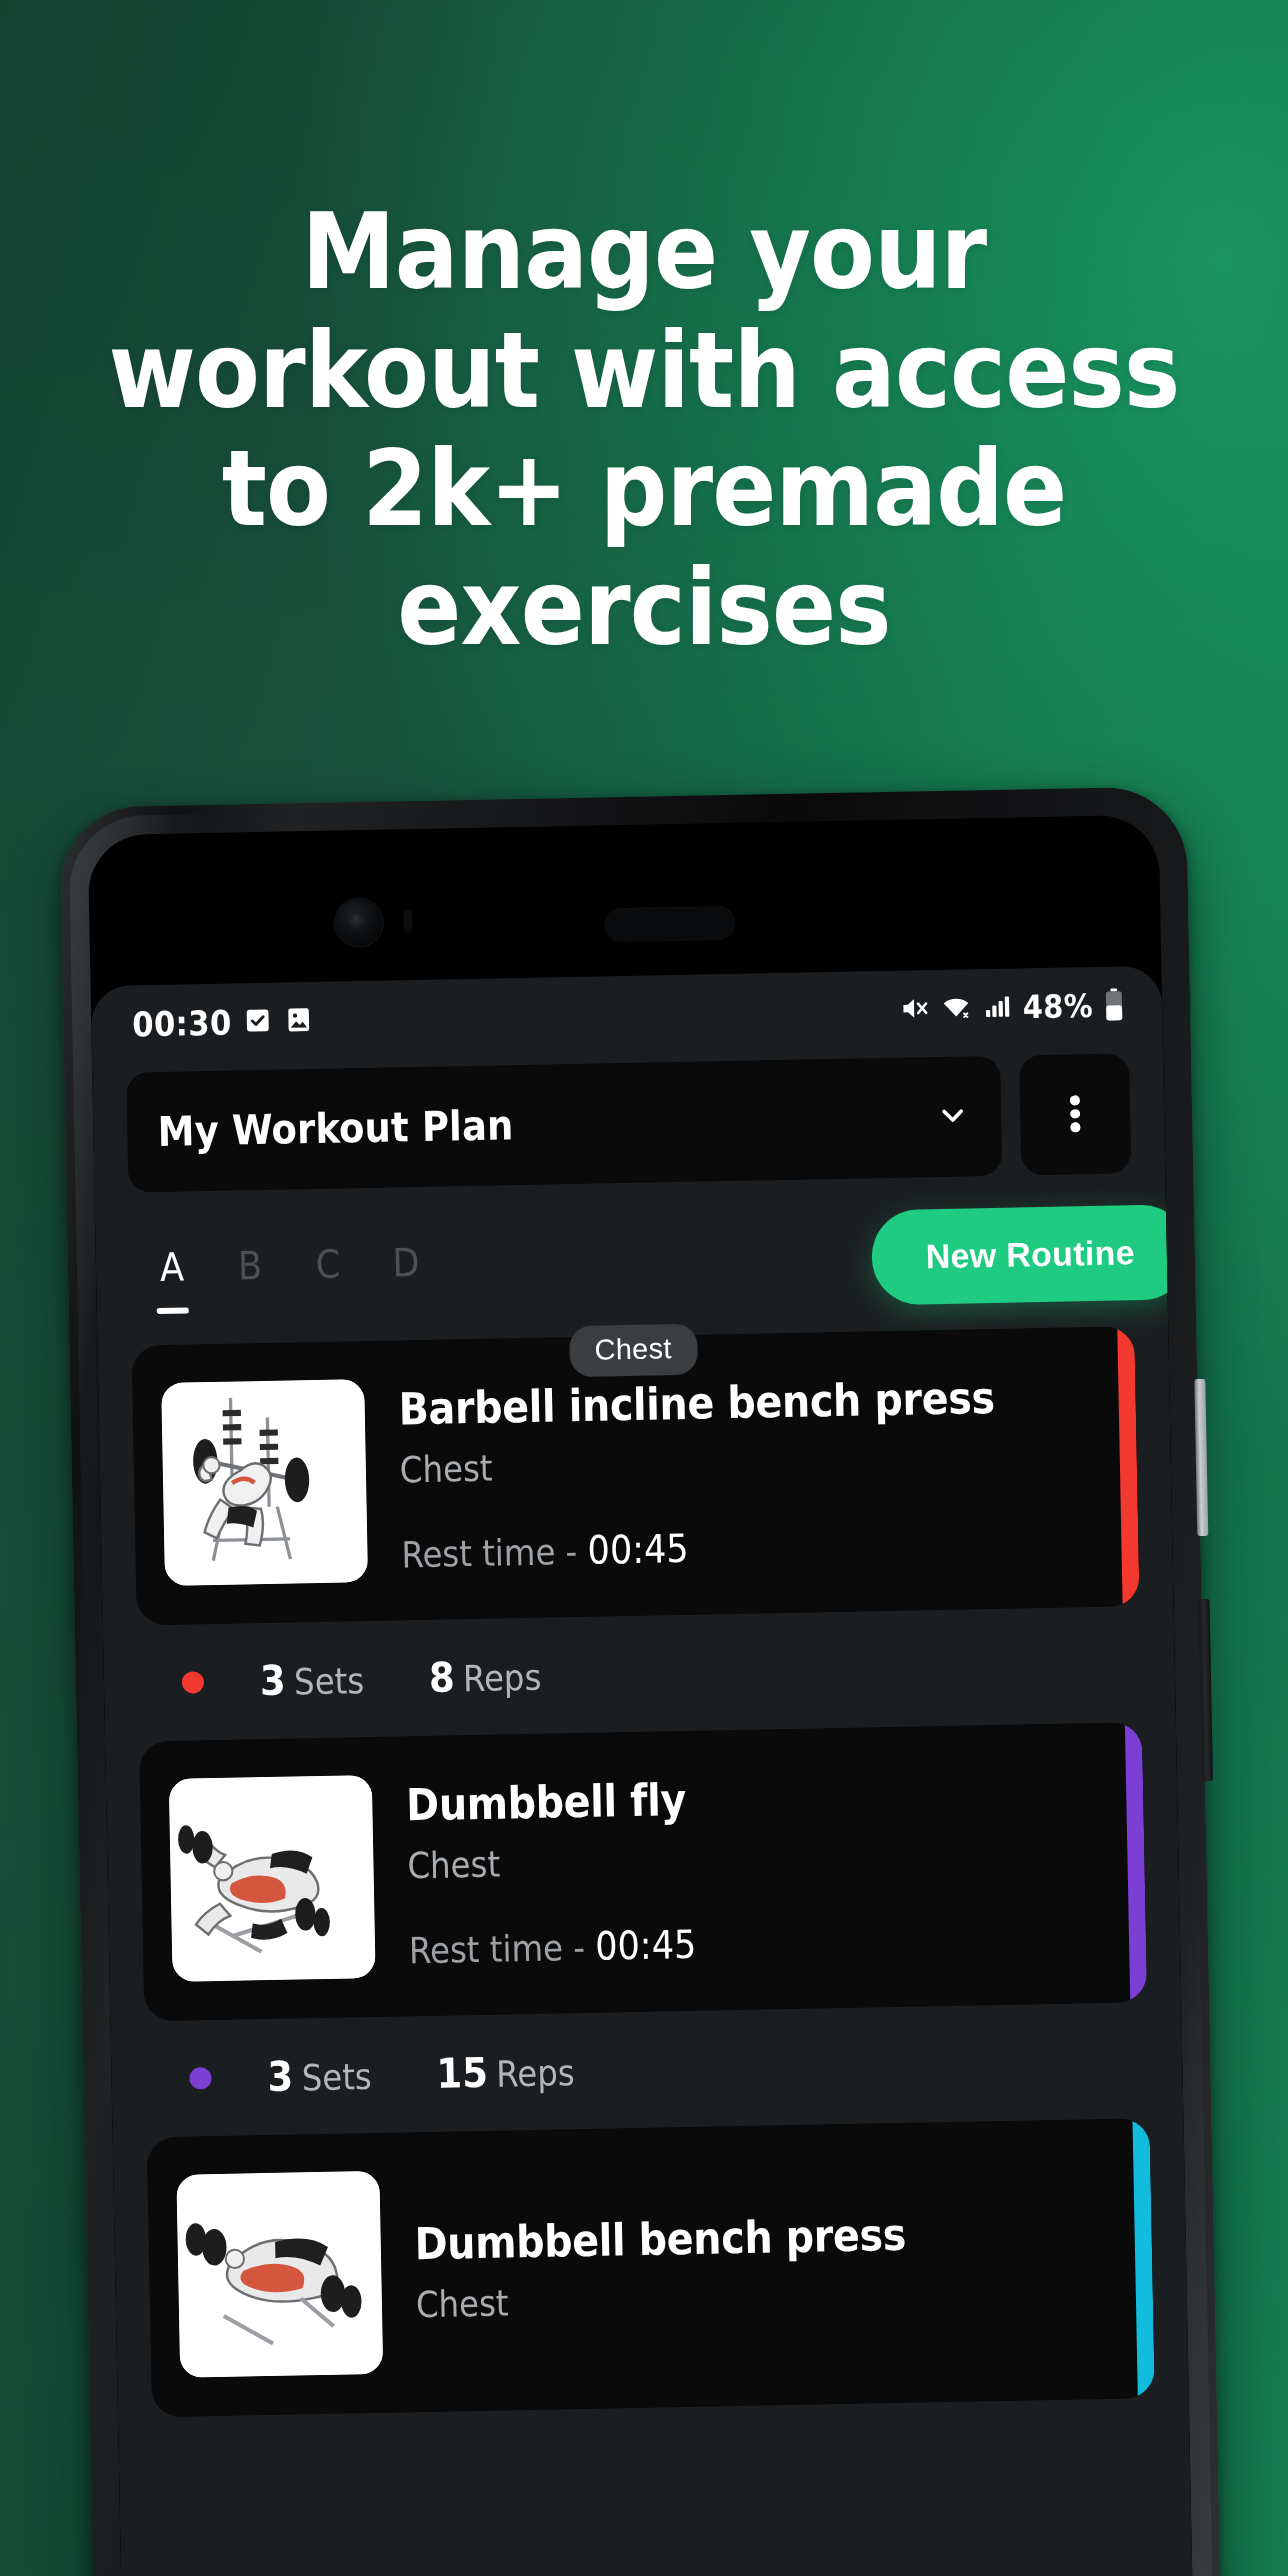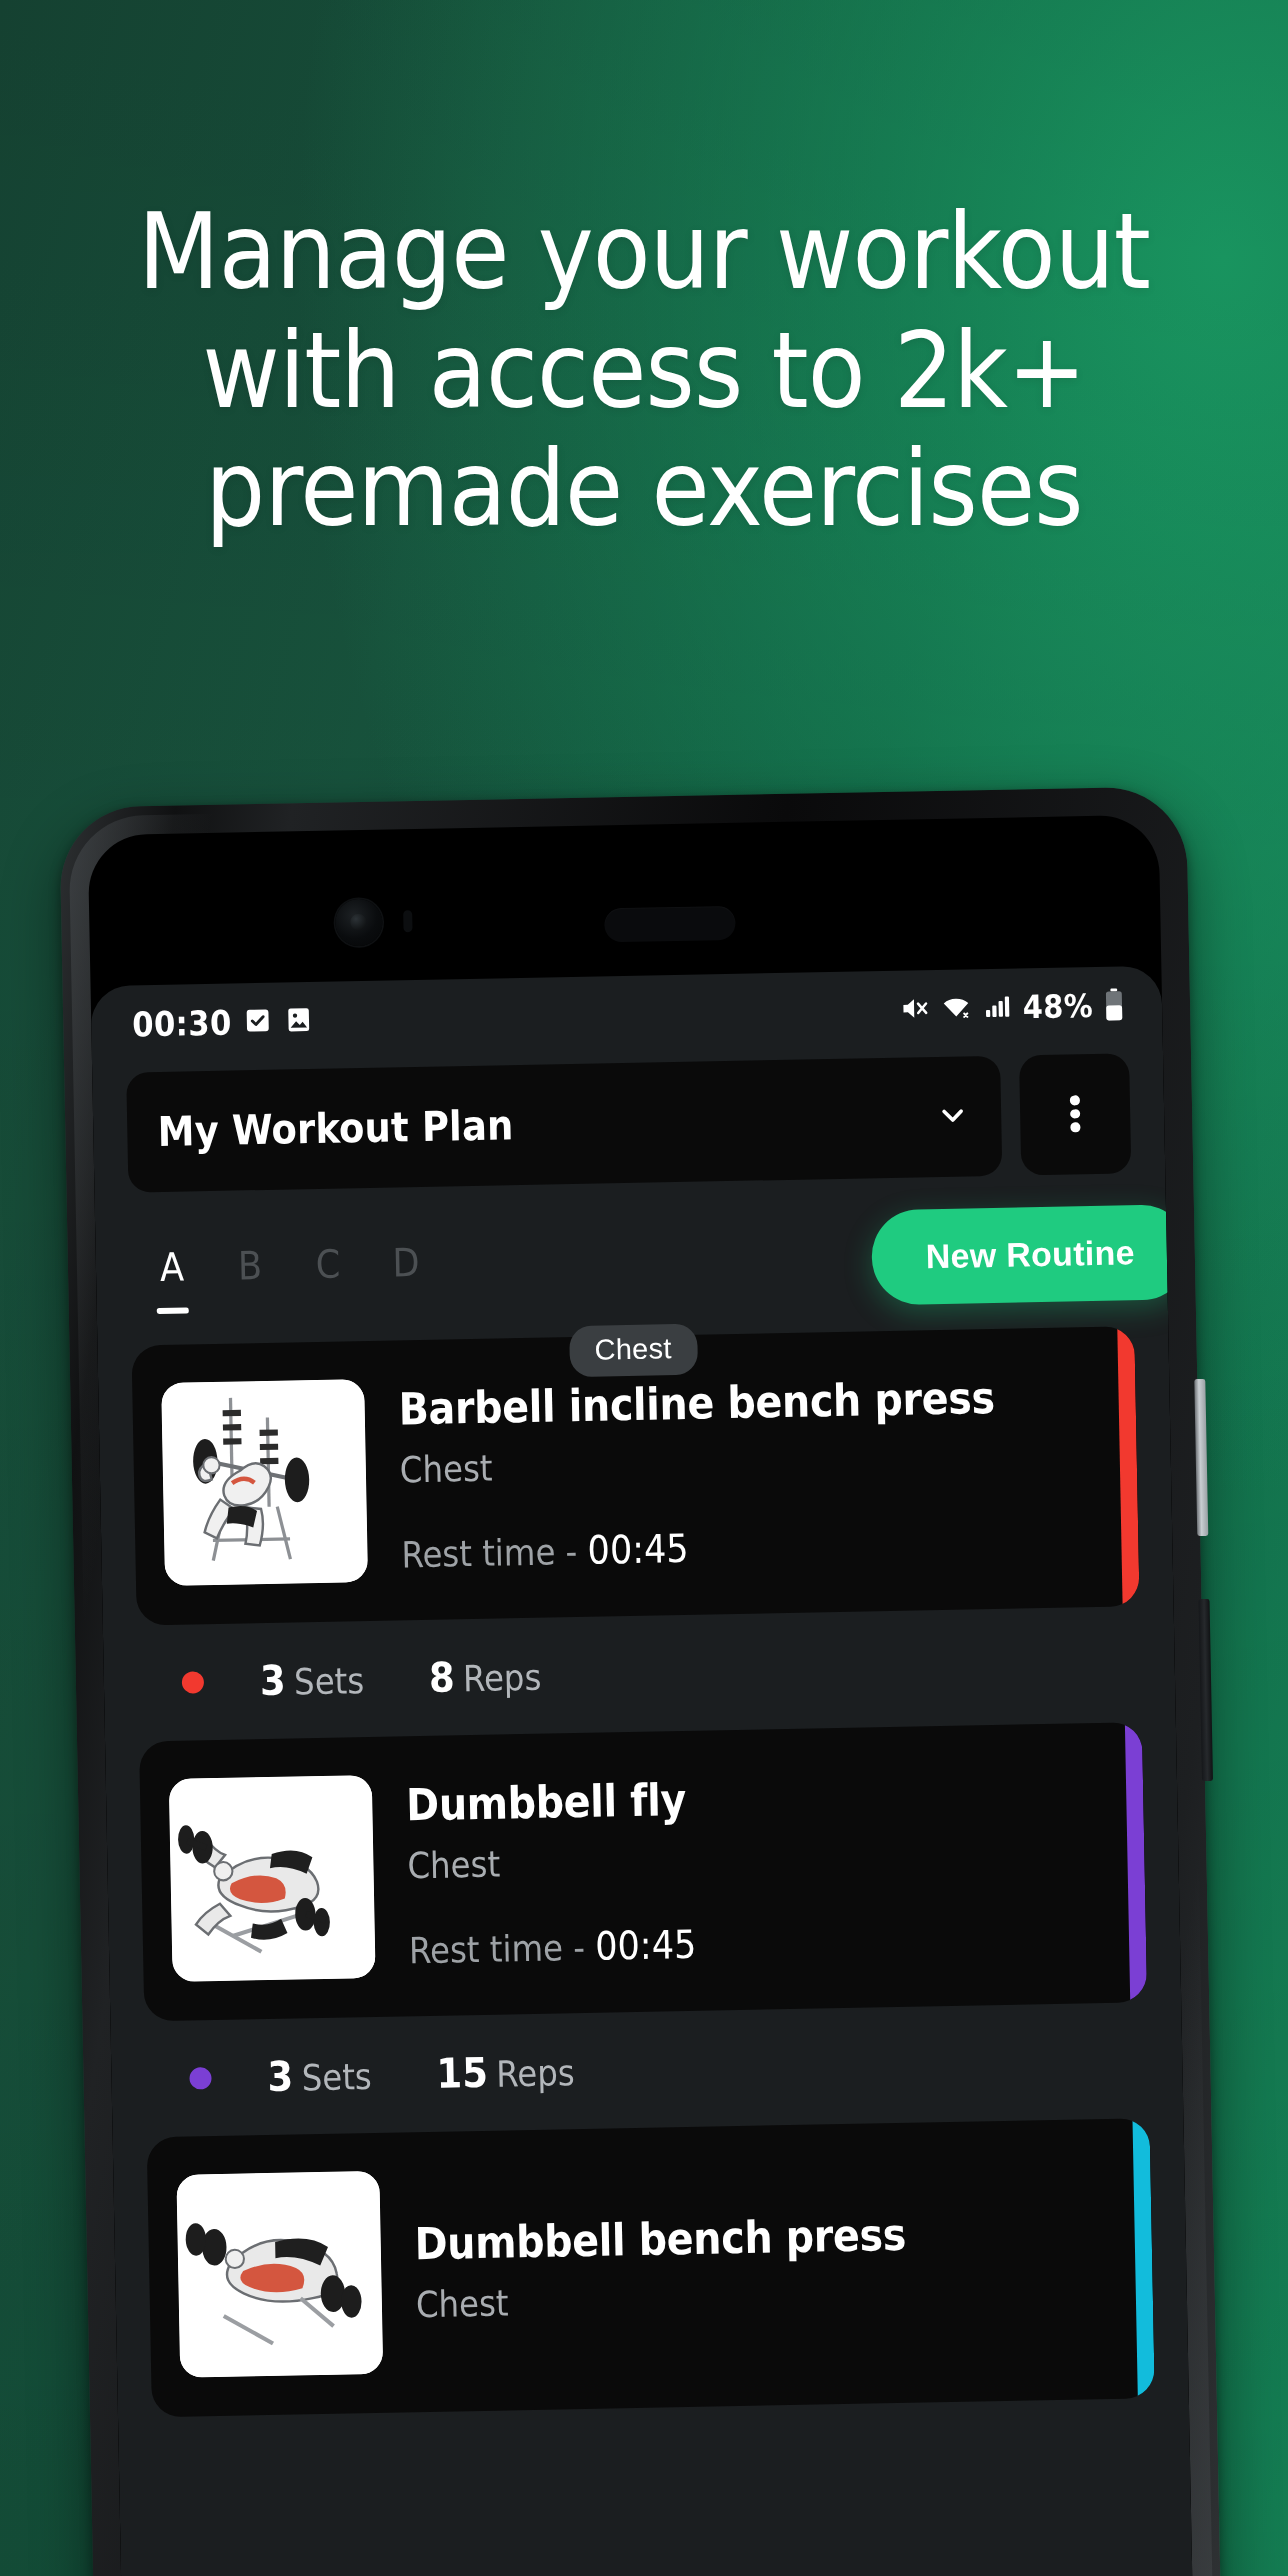--- a/index.html
+++ b/index.html
@@ -23,21 +23,21 @@
     background:linear-gradient(180deg, rgba(0,0,0,0.06) 0%, rgba(0,0,0,0) 35%, rgba(0,0,0,0.10) 100%);
   }
 
   
   #headline {
     position:absolute;
     left:0; right:0; top:193px;
     text-align:center;
     color:#ffffff;
     font-family:"DejaVu Sans Condensed","Liberation Sans Narrow","Liberation Sans", sans-serif;
-    font-weight:normal;
+    font-weight:bold;
     font-size:105px;
     line-height:1.13;
     letter-spacing:-0.8px;
     padding:0 93px;
     text-shadow:0 1.7px 8.5px rgba(0,0,0,0.10);
   }
 
   
   #phone-wrap{
     position:absolute;

